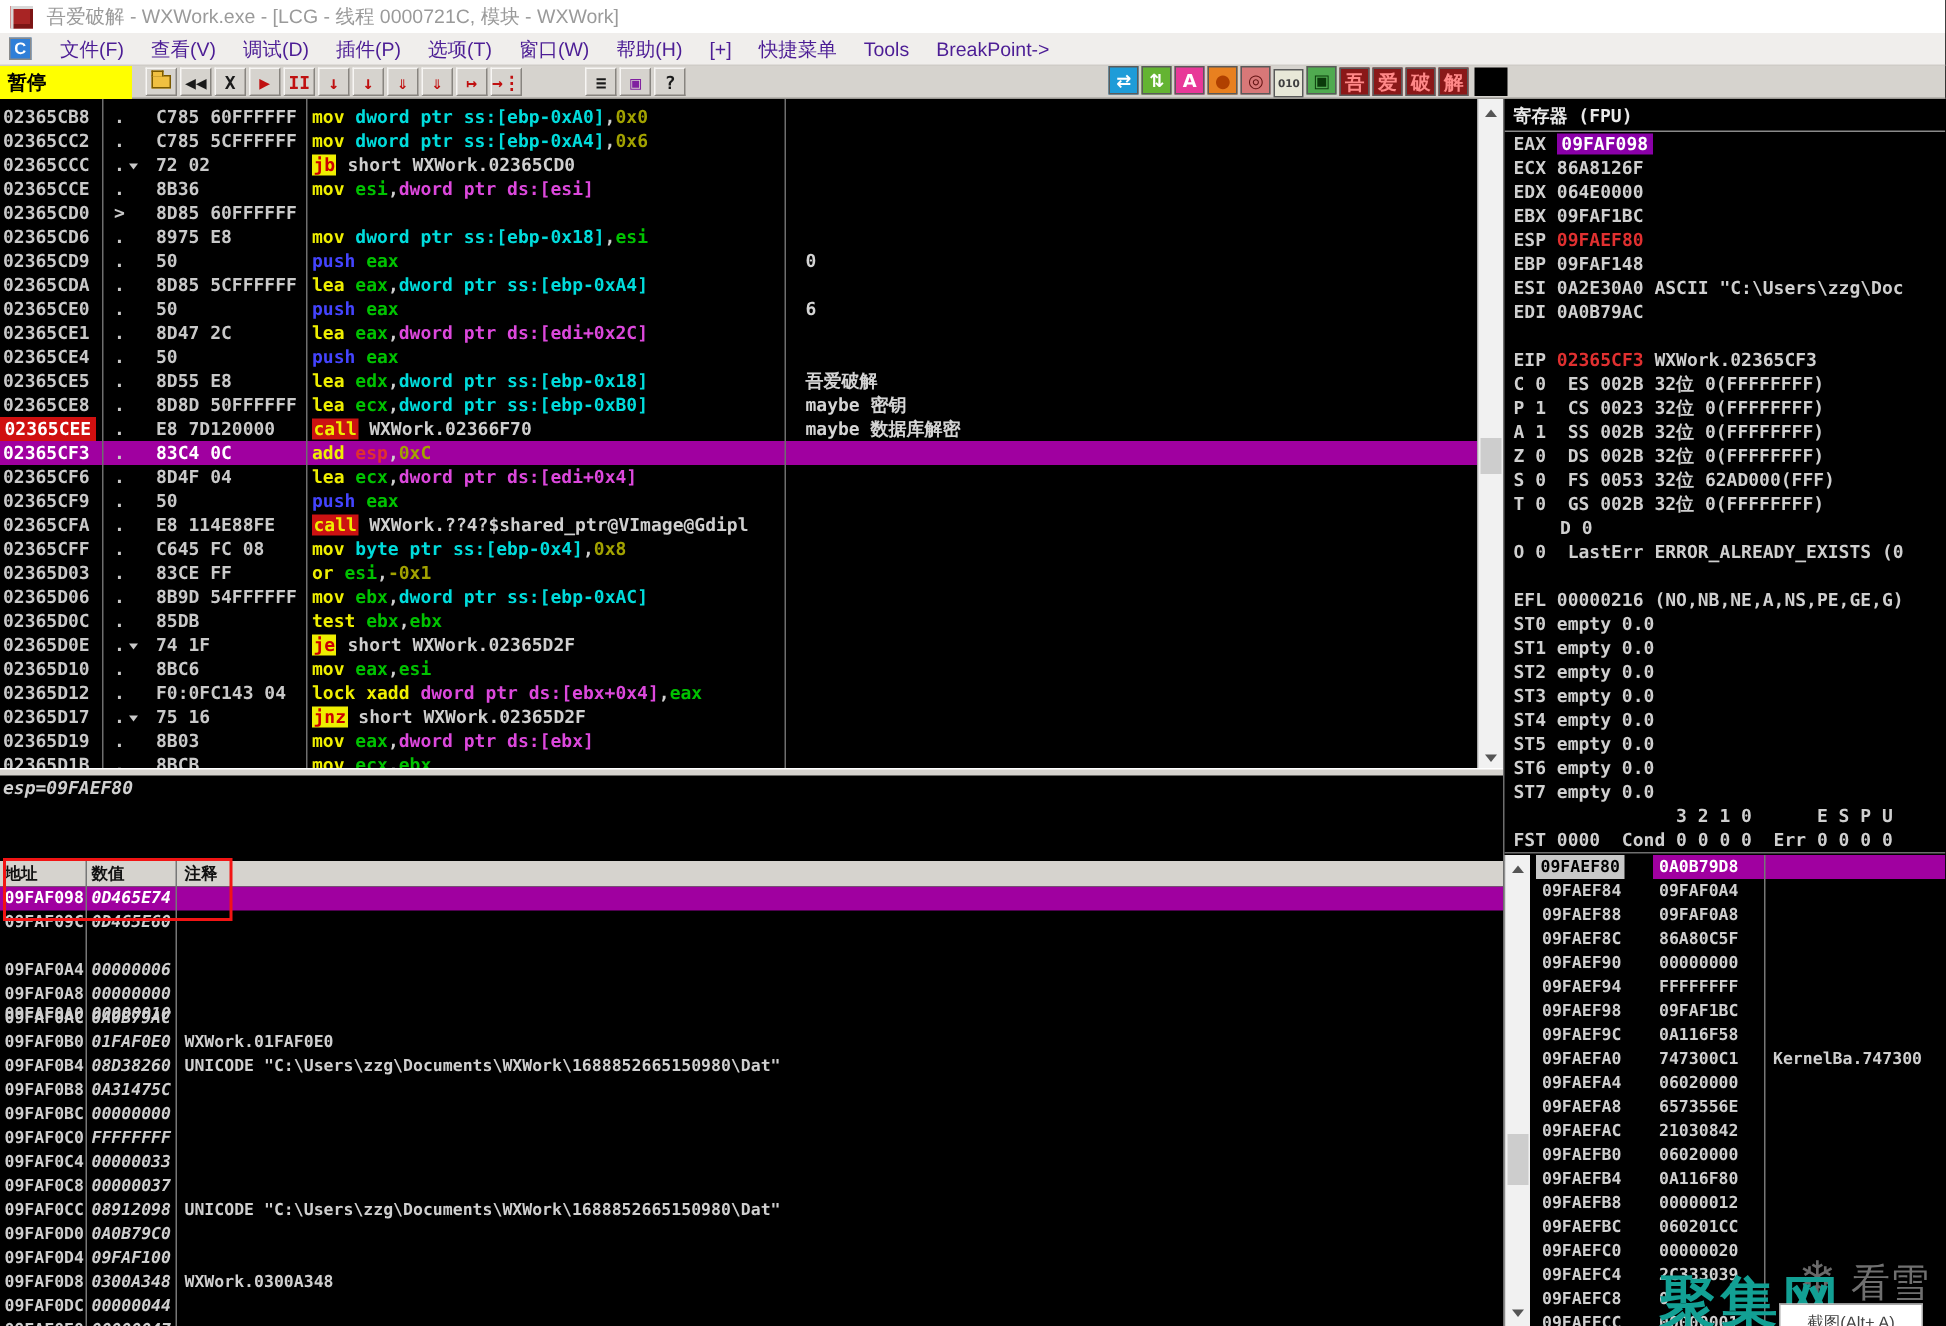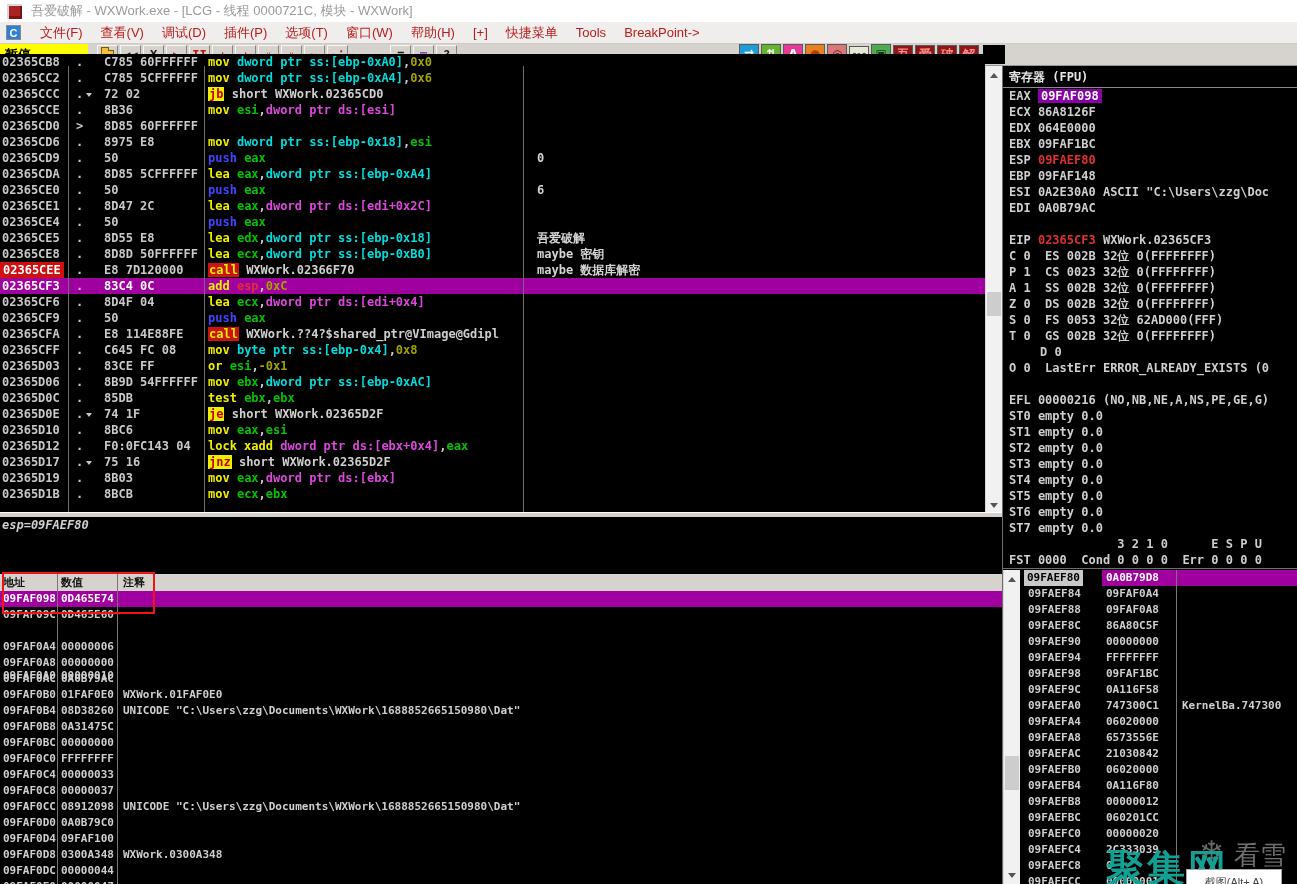--- a/index.html
+++ b/index.html
@@ -5,35 +5,35 @@
 *{margin:0;padding:0;box-sizing:border-box;}
 html,body{width:1297px;height:884px;overflow:hidden;background:#000;}
 body{position:relative;font-family:"Liberation Sans",sans-serif;}
 .mono{font-family:"DejaVu Sans Mono",monospace;font-weight:bold;}
 
 #titlebar{position:absolute;left:0;top:0;width:1297px;height:22px;background:#fff;display:flex;align-items:center;}
 #app-icon{width:15px;height:15px;margin-left:7px;background:#a82424;box-shadow:inset 2px 2px 0 #d8d8d8, inset -2px -3px 0 #7c1414;}
 #title-text{margin-left:9px;color:#9a9a9a;font-size:13px;white-space:nowrap;}
 #menubar{position:absolute;left:0;top:22px;width:1297px;height:22px;background:#f0eeec;border-bottom:1px solid #cfccc7;display:flex;align-items:center;}
 #child-icon{width:15px;height:15px;margin:0 10px 0 6px;background:#2f7fd8;color:#fff;font-size:11px;font-weight:bold;text-align:center;line-height:15px;border:1px solid #8a8a8a;}
-.menu-item{padding:0 9px;font-size:13px;color:#b91c1c;white-space:nowrap;cursor:default;}
+.menu-item{padding:0 9px;font-size:13px;color:#4c1d95;white-space:nowrap;cursor:default;}
 #toolbar{position:absolute;left:0;top:44px;width:1297px;height:22px;background:#d6d3ce;border-bottom:1px solid #9a9792;display:flex;align-items:center;}
 #pause-box{width:88px;height:22px;background:#ffff00;color:#000;font-size:13px;font-weight:bold;line-height:22px;padding-left:5px;flex:0 0 auto;}
 .tbtn{height:19px;min-width:21px;margin:0 1px;background:#d6d3ce;border:1px solid;border-color:#f7f6f4 #87847f #87847f #f7f6f4;display:inline-flex;align-items:center;justify-content:center;font-family:"DejaVu Sans Mono",monospace;font-weight:bold;font-size:12px;color:#1a1a1a;cursor:default;}
 .tbtn.red{color:#c01010;}
 .gap8{width:8px;flex:0 0 auto;}.gap14{width:14px;flex:0 0 auto;}.gap26{width:26px;flex:0 0 auto;}
 .folder-glyph{width:13px;height:9px;background:#f0c040;border:1px solid #7a5a00;position:relative;}
 .folder-glyph::before{content:'';position:absolute;left:-1px;top:-4px;width:6px;height:3px;background:#f0c040;border:1px solid #7a5a00;border-bottom:none;}
 .iconbtn{width:20px;height:19px;margin:0 1px;border:1px solid #5a5a5a;display:inline-flex;align-items:center;justify-content:center;font-size:12px;font-weight:bold;color:#fff;font-family:"DejaVu Sans",sans-serif;}
 .binary-txt{font-size:7px;line-height:8px;letter-spacing:0;}
 #black-sq{width:22px;height:19px;background:#000;margin-left:3px;}
 
 .vline{position:absolute;width:1px;background:#6e6e6e;}
 .hline{position:absolute;height:1px;background:#6e6e6e;}
-#disasm{position:absolute;left:0;top:54px;width:985px;height:446px;background:#000;overflow:hidden;}
+#disasm{position:absolute;left:0;top:70px;width:985px;height:446px;background:#000;overflow:hidden;}
 .drow{position:absolute;left:0;width:985px;height:16px;line-height:16px;font-family:"DejaVu Sans Mono",monospace;font-weight:bold;font-size:12px;white-space:pre;}
 .drow.eip{background:#a000a0;}
 .drow .a{position:absolute;left:2px;color:#c9c9c9;}
 .drow.eip .a,.drow.eip .by{color:#fff;}
 .drow .a.selred{left:0;padding:0 3px;background:#d01010;color:#fff;}
 .drow .mk{position:absolute;left:76px;color:#c9c9c9;}
 .drow .by{position:absolute;left:104px;width:99px;overflow:hidden;color:#c9c9c9;}
 .drow .asm{position:absolute;left:208px;width:314px;overflow:hidden;}
 .drow .cm{position:absolute;left:537px;color:#d4d4d4;}
 .tridn{display:inline-block;width:0;height:0;border-left:3px solid transparent;border-right:3px solid transparent;border-top:4px solid #c9c9c9;margin-left:3px;vertical-align:middle;}
@@ -52,21 +52,21 @@
 
 #regs{position:absolute;left:1003px;top:66px;width:294px;height:502px;background:#000;overflow:hidden;}
 #reg-title{position:absolute;left:6px;top:3px;color:#e8e8e8;font-size:12px;font-family:"DejaVu Sans Mono",monospace;font-weight:bold;}
 .rline{position:absolute;left:6px;color:#cfcfcf;font-family:"DejaVu Sans Mono",monospace;font-weight:bold;font-size:12px;line-height:16px;white-space:pre;}
 
 #dump-header{position:absolute;left:0;top:574px;width:1003px;height:17px;background:#d6d3ce;color:#111;font-family:"DejaVu Sans Mono",monospace;font-weight:bold;font-size:11px;line-height:17px;}
 #dump-header .h1{position:absolute;left:3px;}#dump-header .h2{position:absolute;left:61px;}#dump-header .h3{position:absolute;left:123px;}
 #dump-rows{position:absolute;left:0;top:591px;width:1003px;height:293px;overflow:hidden;}
 .mrow{position:absolute;left:0;width:1003px;height:16px;line-height:16px;font-family:"DejaVu Sans Mono",monospace;font-weight:bold;font-size:11px;color:#cfcfcf;white-space:pre;}
 .mrow.msel{background:#a000a0;color:#fff;}
-.mrow .a{position:absolute;left:3px;}.mrow .v{position:absolute;left:61px;}.mrow .cm{position:absolute;left:123px;}
+.mrow .a{position:absolute;left:3px;}.mrow .v{position:absolute;left:61px;font-style:italic;}.mrow .cm{position:absolute;left:123px;}
 #redbox{position:absolute;left:2px;top:572px;width:153px;height:42px;border:2px solid #f21414;z-index:30;}
 
 #stack{position:absolute;left:1003px;top:570px;width:294px;height:314px;background:#000;overflow:hidden;}
 .srow{position:absolute;left:0;width:294px;height:16px;line-height:16px;font-family:"DejaVu Sans Mono",monospace;font-weight:bold;font-size:11px;color:#cfcfcf;white-space:pre;}
 .srow .a{position:absolute;left:25px;}.srow .v{position:absolute;left:103px;}.srow .cm{position:absolute;left:179px;}
 .srow.ssel::before{content:'';position:absolute;left:99px;right:0;top:0;bottom:0;background:#a000a0;}
 .srow.ssel .a{left:21px;padding:0 3px;background:#c8c8c8;color:#000;}
 .srow.ssel .v,.srow.ssel .cm{color:#fff;}
 .srow .v,.srow .cm,.srow .a{z-index:1;}
 #stack-sep{position:absolute;left:1176px;top:570px;width:1px;height:314px;background:#777;}

